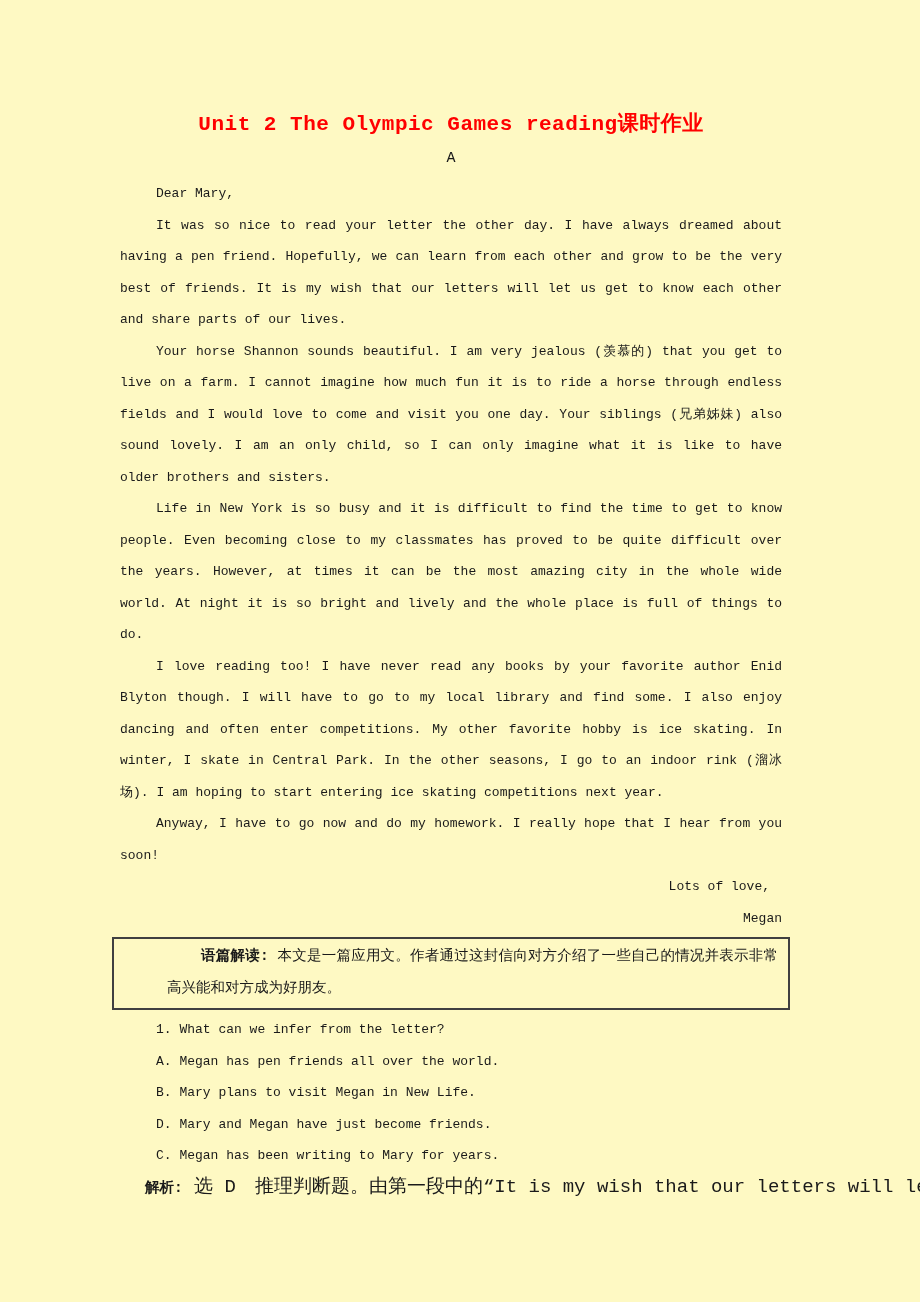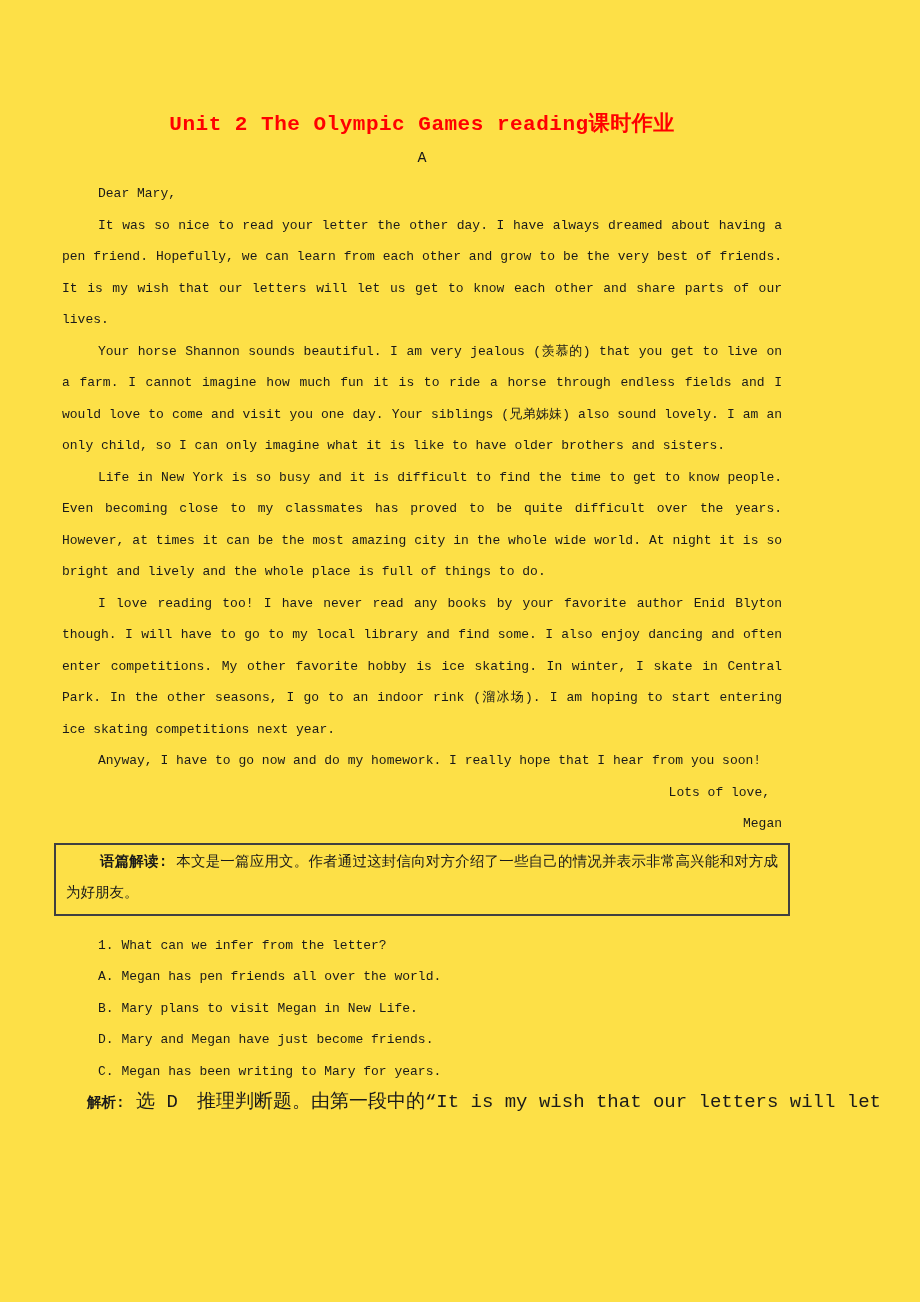--- a/index.html
+++ b/index.html
@@ -7,22 +7,22 @@
   body {
     width: 920px;
     height: 1302px;
     font-family: "Liberation Mono", "DejaVu Sans Mono", monospace;
     color: #1a1a1a;
     overflow: hidden;
   }
   .page {
     width: 920px;
     height: 1302px;
-    padding: 110px 138px 0 62px;
-    background: #fde047;
+    padding: 110px 138px 0 120px;
+    background: #fef9c3;
   }
   .doc-title {
     text-align: center;
     color: #ff0000;
     font-size: 21px;
     font-weight: bold;
     line-height: 30px;
     letter-spacing: 0.5px;
     white-space: nowrap;
   }
@@ -59,24 +59,24 @@
     padding-right: 0;
   }
   .analysis-box {
     margin: 3px -8px 0 -8px;
     border: 2px solid #404040;
     padding: 2px 10px 4px 10px;
     font-size: 14.5px;
     line-height: 31.5px;
     text-align: justify;
   }
-  .analysis-box .box-par { text-indent: 34px; }
+  .analysis-box .box-par { text-indent: 34px; margin-left: 43px; }
   .analysis-box .label { font-weight: bold; }
   .question-block {
-    margin-top: 14px;
+    margin-top: 4px;
     font-size: 13px;
     line-height: 31.5px;
   }
   .q-line { padding-left: 36px; }
   .explanation-line {
     padding-left: 25px;
     font-size: 13.5px;
     line-height: 31.5px;
     white-space: nowrap;
   }

